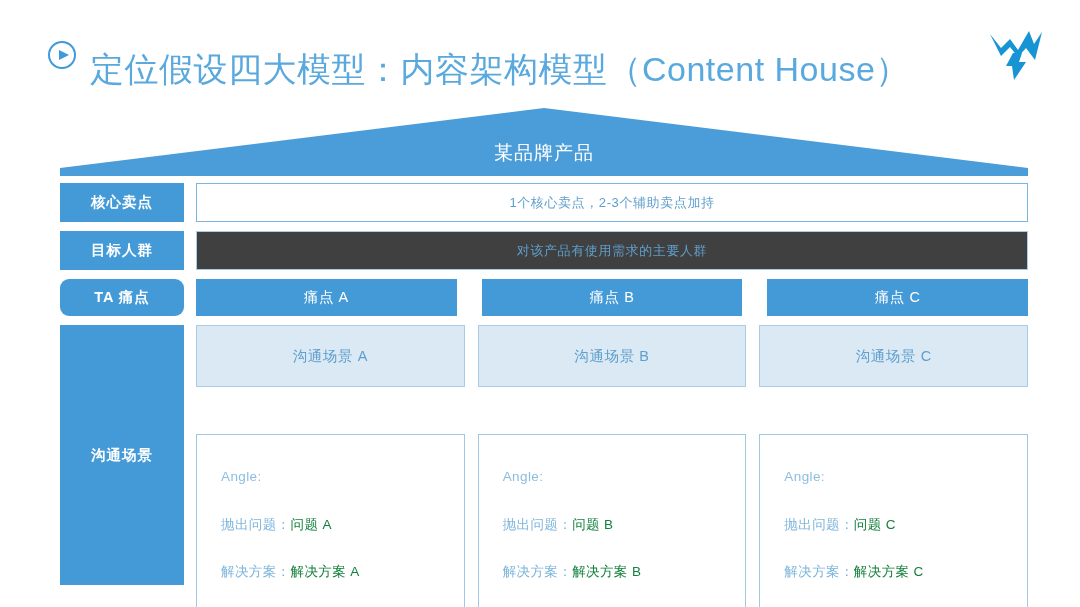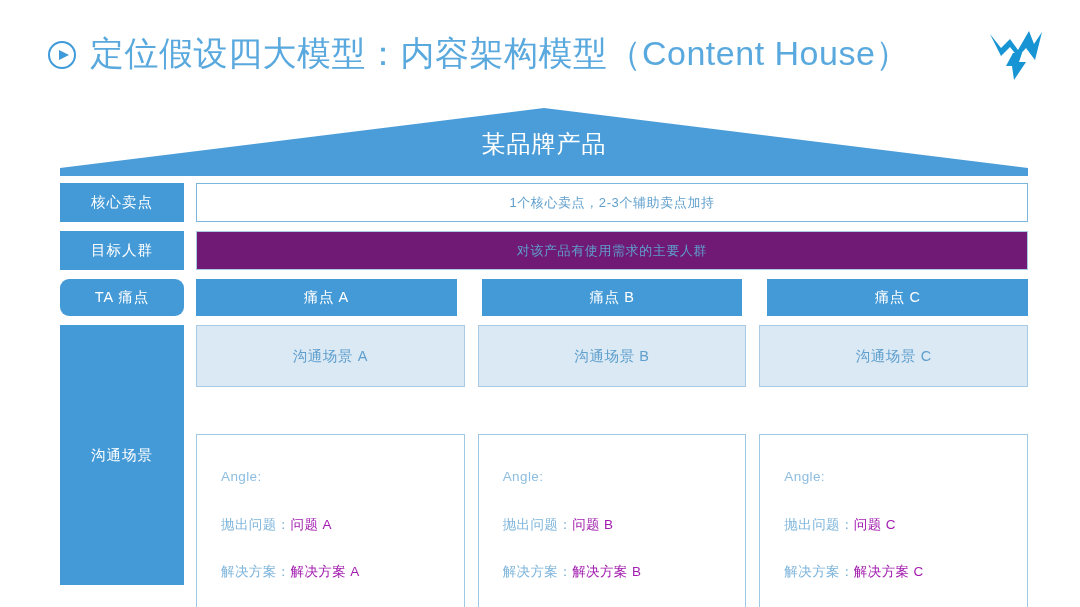--- a/index.html
+++ b/index.html
@@ -52,21 +52,21 @@
     width: 0;
     height: 0;
     border-left: 10px solid #3f9ad9;
     border-top: 5.5px solid transparent;
     border-bottom: 5.5px solid transparent;
   }
 
   .title {
     position: absolute;
     left: 90px;
-    top: 28px;
+    top: 44px;
     font-size: 34px;
     line-height: 50px;
     color: #5aa9de;
     letter-spacing: 0.5px;
     white-space: nowrap;
     font-weight: 400;
   }
 
   .logo {
     position: absolute;
@@ -87,23 +87,23 @@
   .roof svg { display: block; }
   .roof-label {
     position: absolute;
     left: 0;
     top: 0;
     width: 968px;
     height: 68px;
     display: flex;
     align-items: flex-end;
     justify-content: center;
-    padding-bottom: 16px;
-    box-sizing: border-box;
-    font-size: 24px;
+    padding-bottom: 10px;
+    box-sizing: border-box;
+    font-size: 19px;
     color: #ffffff;
     letter-spacing: 1px;
   }
 
   
   .body-grid {
     position: absolute;
     left: 60px;
     top: 183px;
     width: 968px;
@@ -119,20 +119,21 @@
     width: 124px;
     flex: 0 0 124px;
     background: #449ad7;
     color: #ffffff;
     display: flex;
     align-items: center;
     justify-content: center;
     font-size: 14.5px;
     letter-spacing: 1px;
     box-sizing: border-box;
+    font-weight: bold;
   }
 
   .gap { width: 12px; flex: 0 0 12px; }
 
   .content-cell {
     flex: 1 1 auto;
     display: flex;
     align-items: center;
     justify-content: center;
     box-sizing: border-box;
@@ -146,21 +147,21 @@
     height: 39px;
     background: #ffffff;
     border: 1px solid #7ab6dd;
     color: #5f9fcd;
   }
 
   
   .row-audience .label-cell { height: 39px; }
   .row-audience .content-cell {
     height: 39px;
-    background: #701a75;
+    background: #404040;
     border: 1px solid #a9cbe6;
     color: #5f9fcd;
   }
 
   
   .row-pain .label-cell { height: 37px; border-radius: 9px; }
   .row-pain .cols {
     flex: 1 1 auto;
     display: flex;
     gap: 25px;
@@ -226,21 +227,21 @@
     white-space: nowrap;
   }
   .angle-line:last-child { margin-bottom: 0; }
   .angle-head {
     color: #8cbde0;
   }
   .angle-key {
     color: #7eb5db;
   }
   .angle-val {
-    color: #a21caf;
+    color: #15803d;
   }
 </style>
 </head>
 <body>
 
 <div class="slide">
 
   <div class="header">
     <span class="play-icon"></span>
     <div class="title">定位假设四大模型：内容架构模型（Content House）</div>

